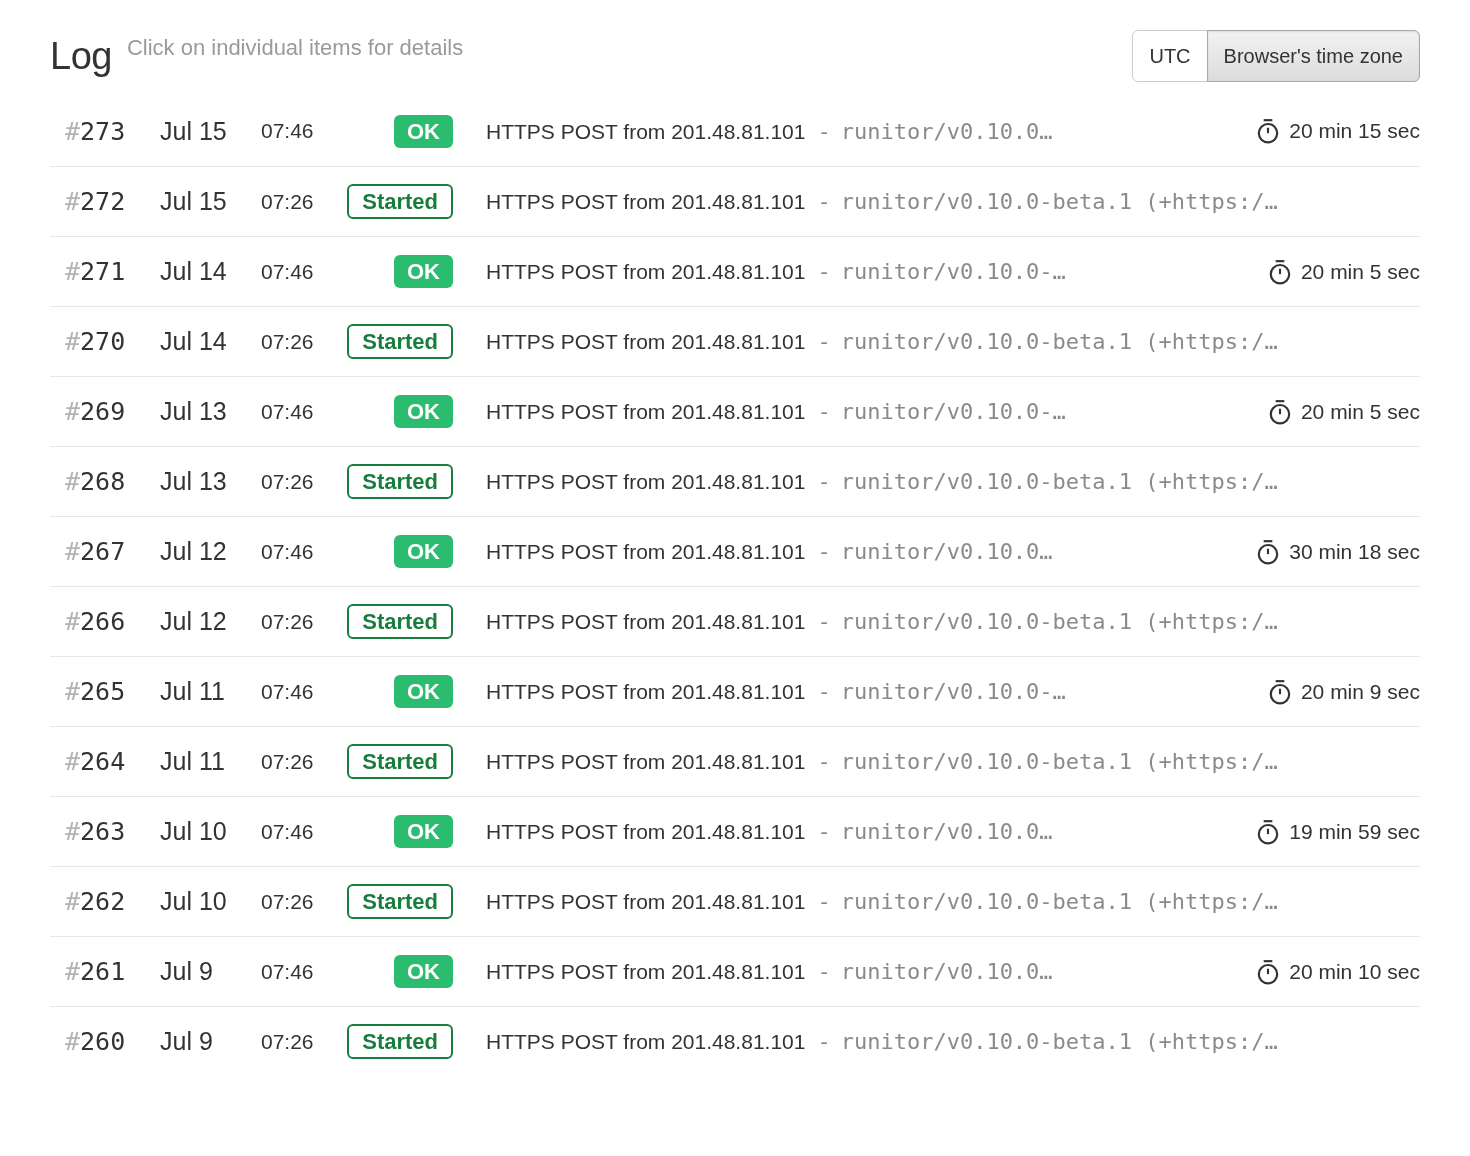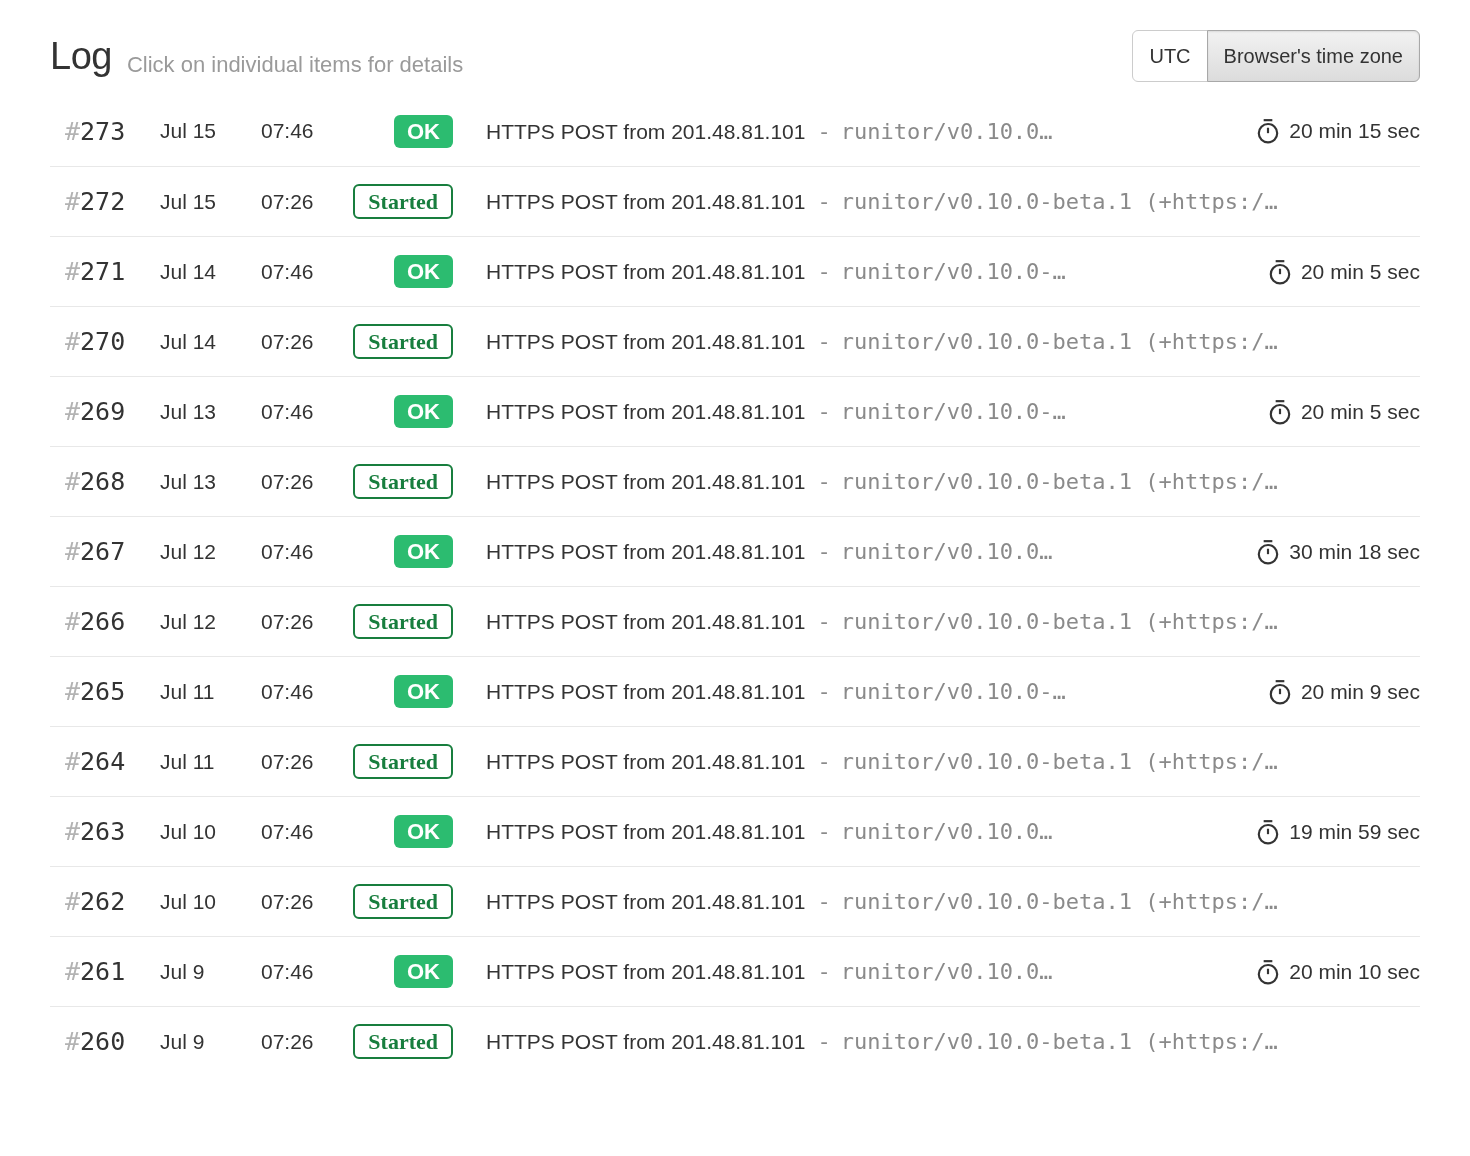--- a/index.html
+++ b/index.html
@@ -20,21 +20,21 @@
   }
   .page { padding: 30px 50px 0 50px; }
 
   
   .page-header {
     display: flex;
     justify-content: space-between;
     align-items: center;
     margin-bottom: 14px;
   }
-  .title-block { display: flex; align-items: flex-end; }
+  .title-block { display: flex; align-items: flex-start; }
   .title-block h1 {
     margin: 0;
     font-size: 38px;
     font-weight: 400;
     color: #333;
     letter-spacing: -0.5px;
   }
   .subtitle {
     margin-left: 15px;
     font-size: 22px;
@@ -75,21 +75,21 @@
     padding-left: 15px;
     font-family: "DejaVu Sans Mono", monospace;
     font-size: 25px;
     flex-shrink: 0;
   }
   .hash { color: #b3b3b3; }
   .num  { color: #333; }
 
   .col-date {
     width: 101px;
-    font-size: 21px;
+    font-size: 25px;
     flex-shrink: 0;
   }
   .col-time {
     width: 80px;
     font-size: 21px;
     flex-shrink: 0;
   }
   .col-badge {
     width: 112px;
     display: flex;
@@ -106,21 +106,20 @@
   .badge-ok {
     background: var(--ok-green);
     color: #ffffff;
     padding: 6px 13px;
   }
   .badge-started {
     background: #ffffff;
     color: var(--started-green);
     border: 2px solid var(--started-green);
     padding: 5px 13px;
-    font-family: Liberation Serif, serif;
   }
 
   .col-desc {
     flex: 1;
     margin-left: 33px;
     white-space: nowrap;
     overflow: hidden;
     font-size: 21px;
     color: #333;
   }

